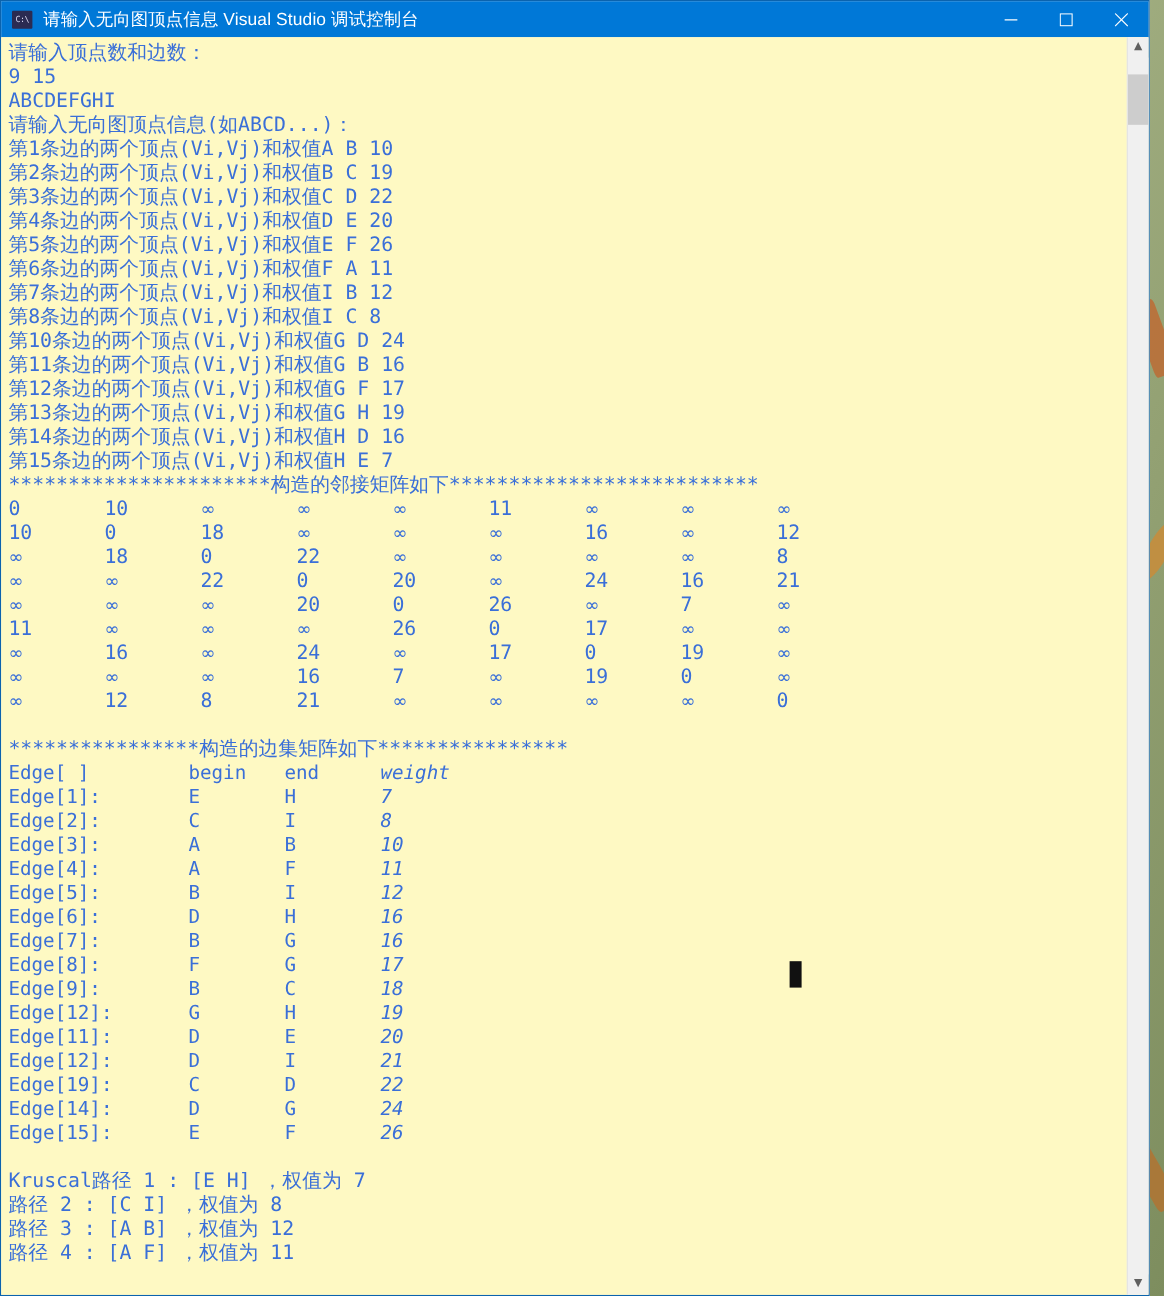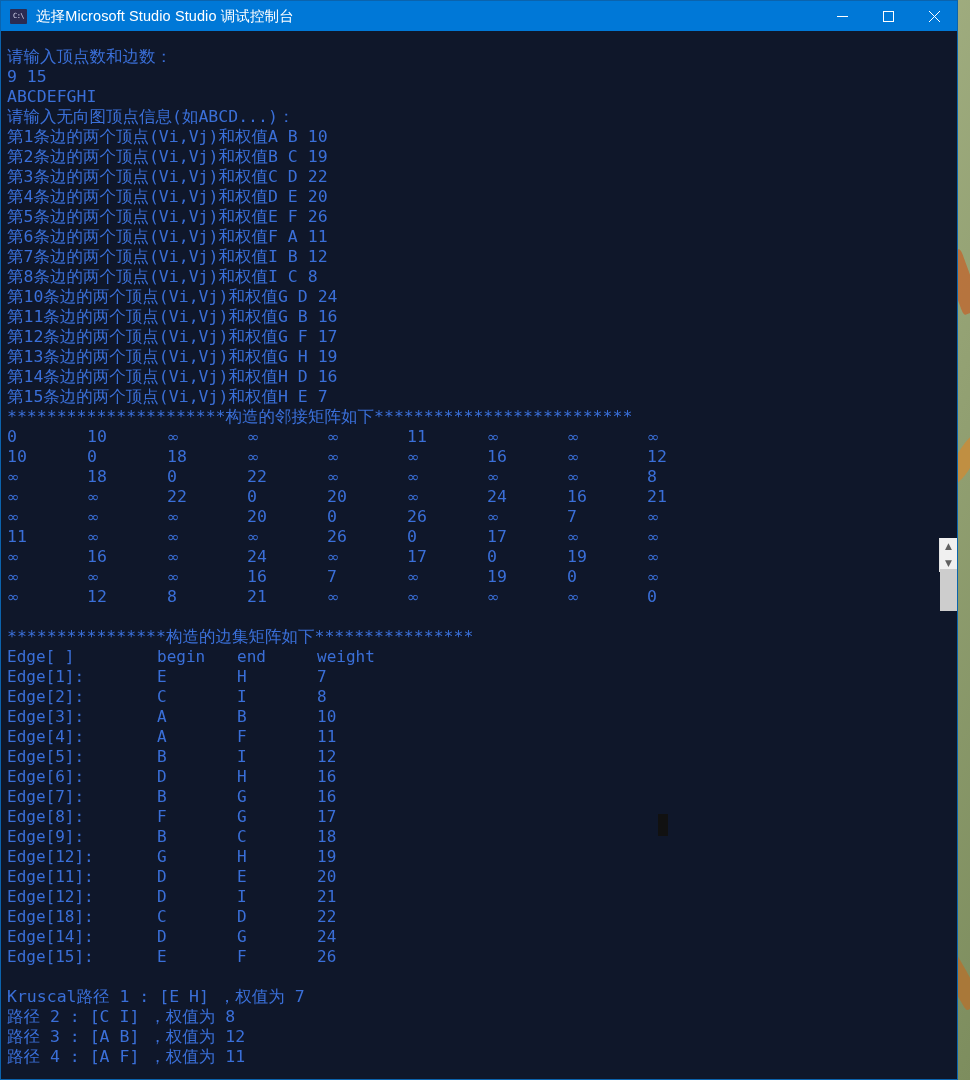--- a/index.html
+++ b/index.html
@@ -55,21 +55,21 @@
   #title-text{font-size:14.5px;letter-spacing:.1px;white-space:nowrap;}
   #window-controls{margin-left:auto;display:flex;height:30px;}
   .winbtn{
     width:46px;height:30px;display:flex;align-items:center;justify-content:center;
     color:#ffffff;
   }
   .winbtn svg{display:block;}
 
   
   #console-body{flex:1 1 auto;display:flex;min-height:0;position:relative;
-    background:#0f172a;align-items:center;}
+    background:#fef9c3;}
   #text-area{
     flex:1 1 auto;position:relative;overflow:hidden;
     padding:3px 0 0 6px;box-sizing:border-box;
   }
   .line{
     height:20px;line-height:20px;
     font-family:"DejaVu Sans Mono","Liberation Mono",monospace;
     font-size:16.5px;
     color:#3a6fd8;
     white-space:pre;
@@ -82,21 +82,21 @@
     font-size:16.5px;color:#3a6fd8;}
   .mcell{width:80px;flex:0 0 80px;white-space:pre;}
   .inf{font-family:"DejaVu Sans",sans-serif;font-size:15px;}
   
   .erow{display:flex;height:20px;line-height:20px;
     font-family:"DejaVu Sans Mono","Liberation Mono",monospace;
     font-size:16px;color:#3a6fd8;white-space:pre;}
   .c-idx{width:150px;flex:0 0 150px;}
   .c-beg{width:80px;flex:0 0 80px;}
   .c-end{width:80px;flex:0 0 80px;}
-  .c-wt{width:80px;flex:0 0 80px;}
+  .c-wt{width:80px;flex:0 0 80px;font-style:italic;}
 
   
   #text-cursor{
     position:absolute;left:657px;top:770px;width:10px;height:22px;
     background:#111111;
   }
 
   
   #scrollbar{
     flex:0 0 17px;width:17px;background:#f0f0f0;
@@ -123,21 +123,21 @@
   <div class="leaf l4"></div>
   <div class="leaf l5"></div>
   <div class="leaf l6"></div>
   <div class="leaf l7"></div>
 </div>
 
 <div id="console-window">
 
   <div id="title-bar">
     <div id="app-icon">C:\</div>
-    <div id="title-text">选择Microsoft Studio Studio 调试控制台</div>
+    <div id="title-text">请输入无向图顶点信息 Visual Studio 调试控制台</div>
     <div id="window-controls">
       <div class="winbtn">
         <svg width="11" height="11" viewBox="0 0 11 11" aria-hidden="true">
           <line x1="0" y1="5.5" x2="11" y2="5.5" stroke="#fff" stroke-width="1"></line>
         </svg>
       </div>
       <div class="winbtn">
         <svg width="11" height="11" viewBox="0 0 11 11" aria-hidden="true">
           <rect x="0.5" y="0.5" width="10" height="10" fill="none" stroke="#fff" stroke-width="1"></rect>
         </svg>
@@ -296,21 +296,21 @@
           <div class="erow"><span class="c-idx">Edge[3]:</span><span class="c-beg">A</span><span class="c-end">B</span><span class="c-wt">10</span></div>
           <div class="erow"><span class="c-idx">Edge[4]:</span><span class="c-beg">A</span><span class="c-end">F</span><span class="c-wt">11</span></div>
           <div class="erow"><span class="c-idx">Edge[5]:</span><span class="c-beg">B</span><span class="c-end">I</span><span class="c-wt">12</span></div>
           <div class="erow"><span class="c-idx">Edge[6]:</span><span class="c-beg">D</span><span class="c-end">H</span><span class="c-wt">16</span></div>
           <div class="erow"><span class="c-idx">Edge[7]:</span><span class="c-beg">B</span><span class="c-end">G</span><span class="c-wt">16</span></div>
           <div class="erow"><span class="c-idx">Edge[8]:</span><span class="c-beg">F</span><span class="c-end">G</span><span class="c-wt">17</span></div>
           <div class="erow"><span class="c-idx">Edge[9]:</span><span class="c-beg">B</span><span class="c-end">C</span><span class="c-wt">18</span></div>
           <div class="erow"><span class="c-idx">Edge[12]:</span><span class="c-beg">G</span><span class="c-end">H</span><span class="c-wt">19</span></div>
           <div class="erow"><span class="c-idx">Edge[11]:</span><span class="c-beg">D</span><span class="c-end">E</span><span class="c-wt">20</span></div>
           <div class="erow"><span class="c-idx">Edge[12]:</span><span class="c-beg">D</span><span class="c-end">I</span><span class="c-wt">21</span></div>
-          <div class="erow"><span class="c-idx">Edge[18]:</span><span class="c-beg">C</span><span class="c-end">D</span><span class="c-wt">22</span></div>
+          <div class="erow"><span class="c-idx">Edge[19]:</span><span class="c-beg">C</span><span class="c-end">D</span><span class="c-wt">22</span></div>
           <div class="erow"><span class="c-idx">Edge[14]:</span><span class="c-beg">D</span><span class="c-end">G</span><span class="c-wt">24</span></div>
           <div class="erow"><span class="c-idx">Edge[15]:</span><span class="c-beg">E</span><span class="c-end">F</span><span class="c-wt">26</span></div>
         </div>
 
       <div class="line blank">&nbsp;</div>
 
       <div class="line">Kruscal路径 1 : [E H] ，权值为 7</div>
       <div class="line">路径 2 : [C I] ，权值为 8</div>
       <div class="line">路径 3 : [A B] ，权值为 12</div>
       <div class="line">路径 4 : [A F] ，权值为 11</div>

